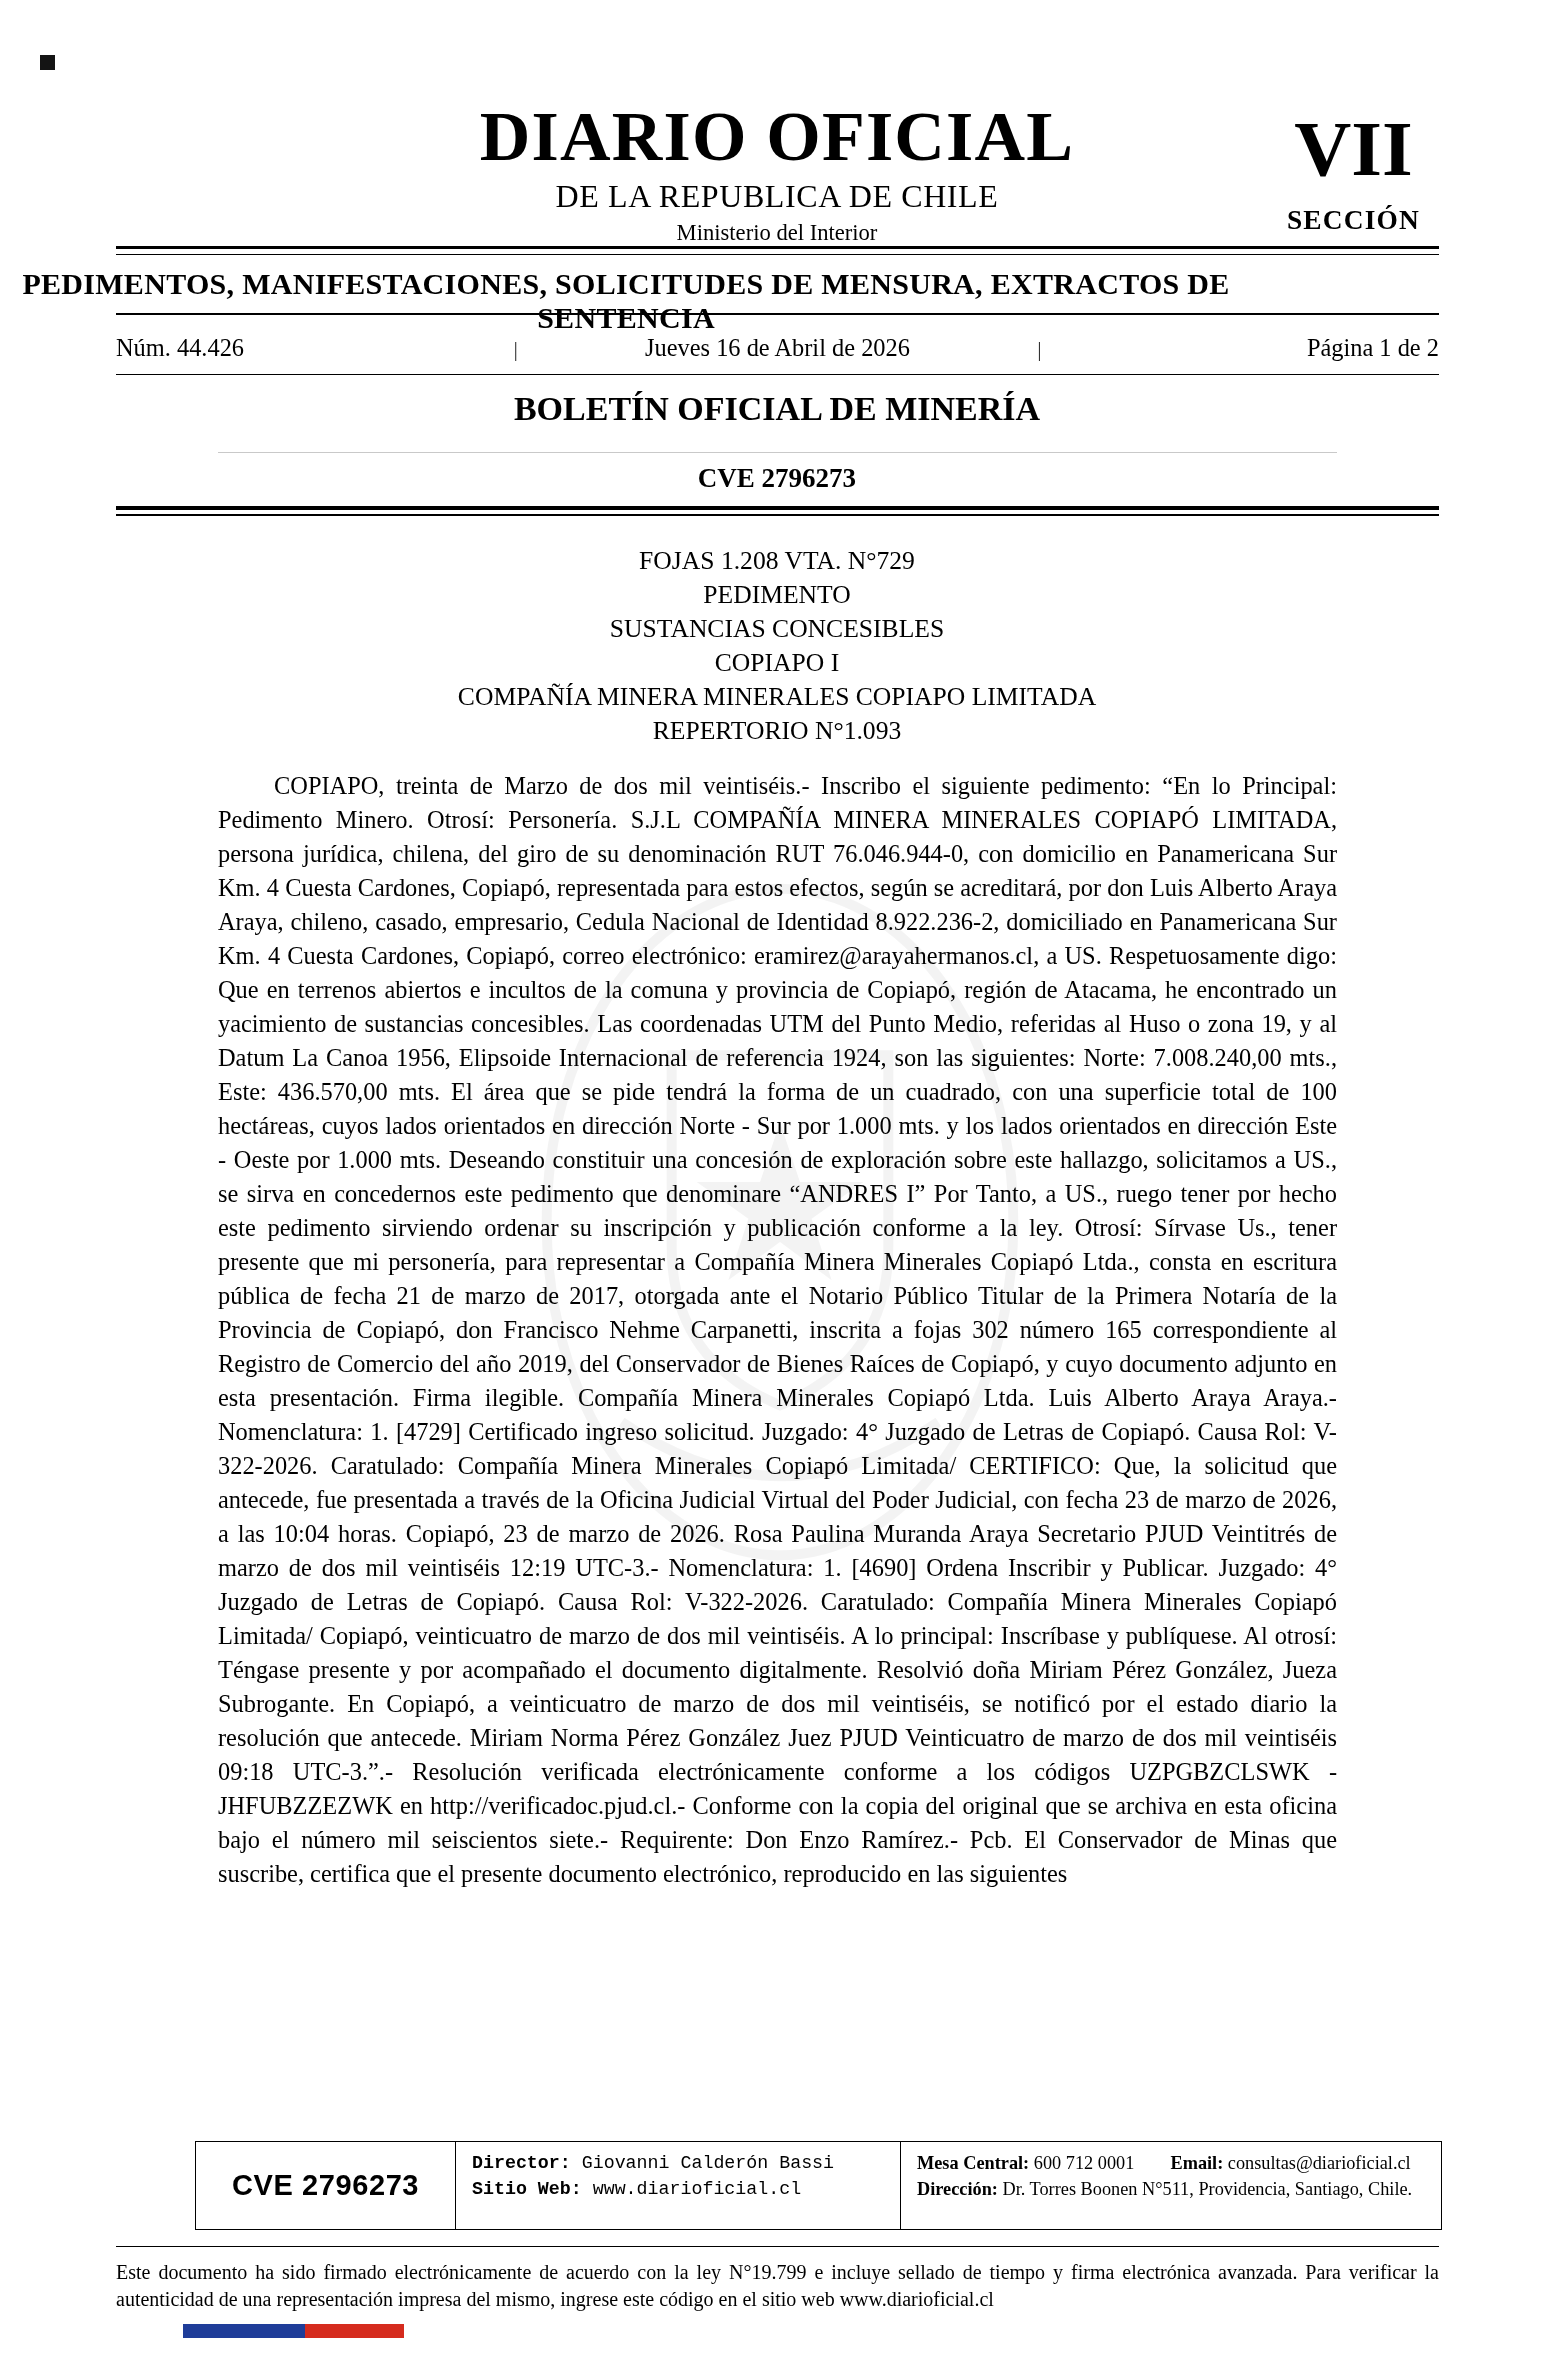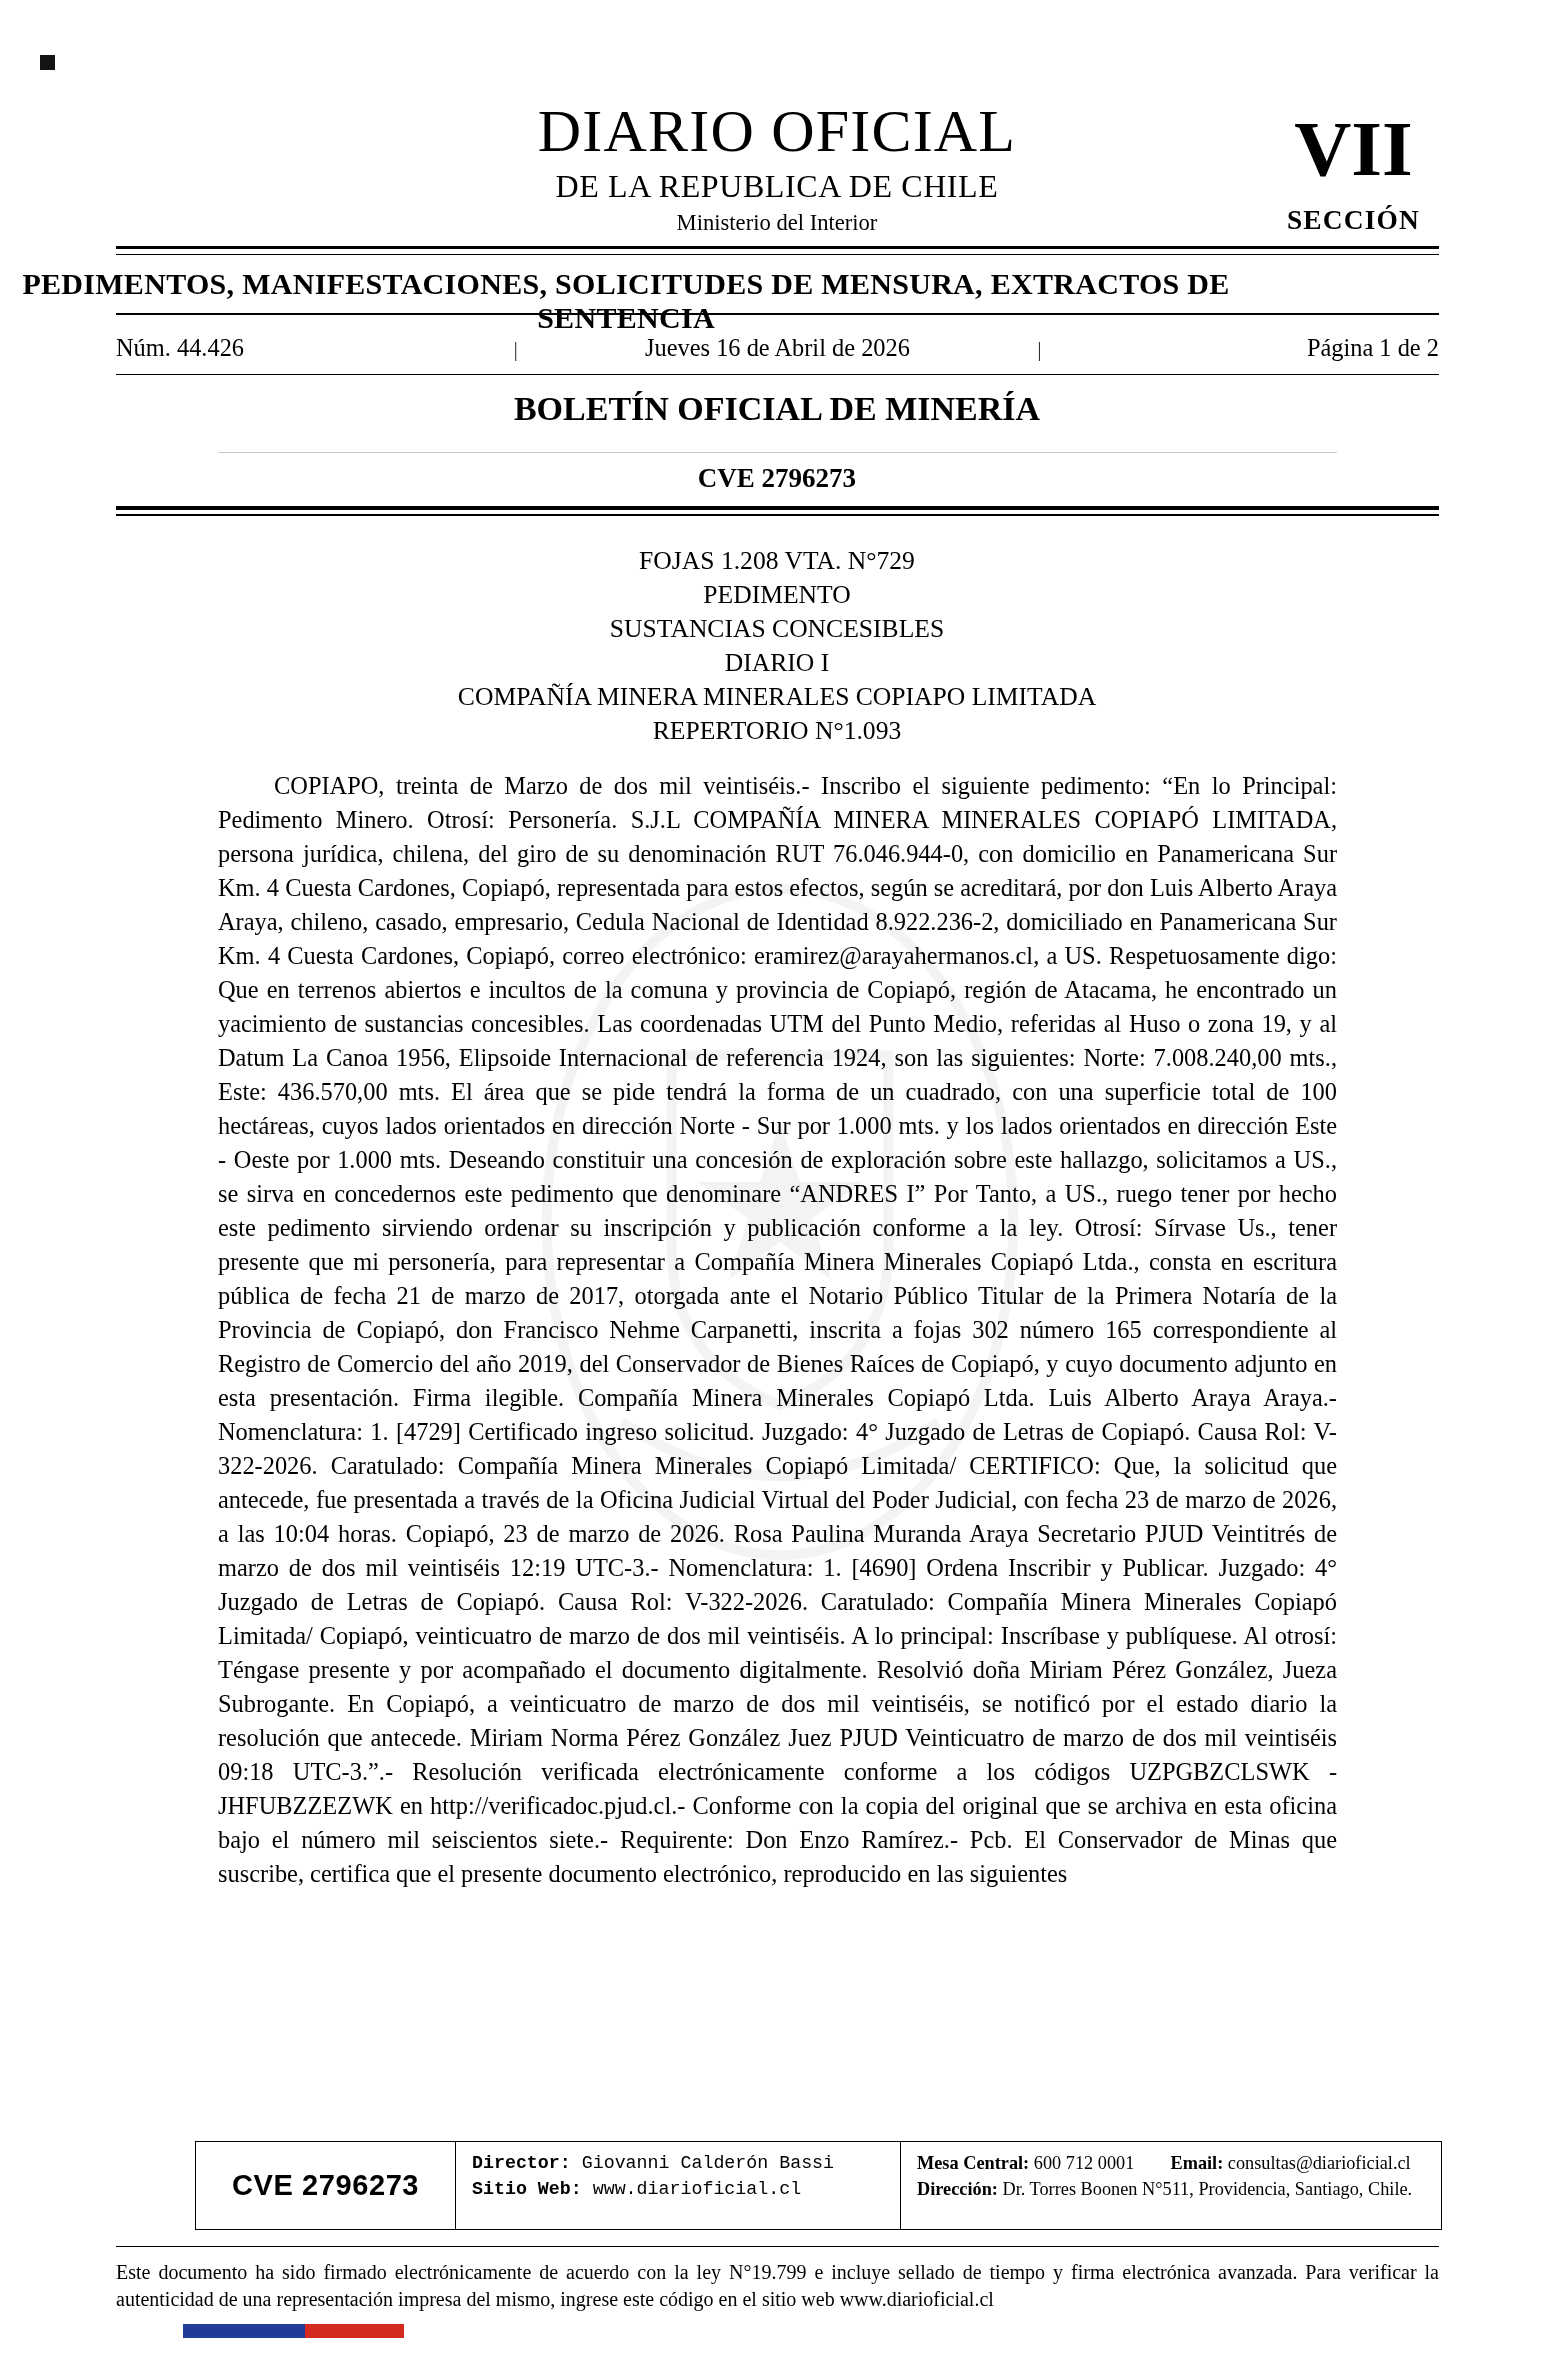--- a/index.html
+++ b/index.html
@@ -12,21 +12,21 @@
   }
 
   
   .corner-mark { position:absolute; top:55px; left:40px; width:14.6px; height:14.6px; background:#141414; }
 
   
   .watermark { position:absolute; top:841px; left:530px; width:500px; height:762px; opacity:0.045; z-index:0; }
 
   
   .masthead { position:absolute; top:101px; left:0; width:1554px; text-align:center; z-index:1; }
-  .mast-title { font-size:60px; font-weight:normal; line-height:1.02; letter-spacing:1.2px; }
+  .mast-title { font-size:70px; font-weight:bold; line-height:1.02; letter-spacing:1.2px; }
   .mast-sub { font-size:32px; margin-top:6.1px; letter-spacing:0.6px; }
   .mast-min { font-size:22.6px; margin-top:4.9px; }
 
   .section-box { position:absolute; top:109px; right:109px; width:183px; text-align:center; z-index:1; }
   .section-roman { font-size:79px; font-weight:bold; line-height:1; }
   .section-word { font-size:27.4px; font-weight:bold; letter-spacing:1.2px; margin-top:17px; }
 
   
   .hr { position:absolute; left:116px; width:1323px; background:#000; z-index:1; }
   #r1 { top:246px; height:3px; }
@@ -125,21 +125,21 @@
 <div class="hr" id="rgray"></div>
 <div class="bulletin-cve">CVE 2796273</div>
 
 <div class="hr" id="r5"></div>
 <div class="hr" id="r6"></div>
 
 <div class="notice-heading">
   <span>FOJAS 1.208 VTA. N°729</span>
   <span>PEDIMENTO</span>
   <span>SUSTANCIAS CONCESIBLES</span>
-  <span>DIARIO I</span>
+  <span>COPIAPO I</span>
   <span>COMPAÑÍA MINERA MINERALES COPIAPO LIMITADA</span>
   <span>REPERTORIO N°1.093</span>
 </div>
 
 <p class="notice-body">COPIAPO, treinta de Marzo de dos mil veintiséis.- Inscribo el siguiente pedimento: “En lo Principal: Pedimento Minero. Otrosí: Personería. S.J.L COMPAÑÍA MINERA MINERALES COPIAPÓ LIMITADA, persona jurídica, chilena, del giro de su denominación RUT 76.046.944-0, con domicilio en Panamericana Sur Km. 4 Cuesta Cardones, Copiapó, representada para estos efectos, según se acreditará, por don Luis Alberto Araya Araya, chileno, casado, empresario, Cedula Nacional de Identidad 8.922.236-2, domiciliado en Panamericana Sur Km. 4 Cuesta Cardones, Copiapó, correo electrónico: eramirez@arayahermanos.cl, a US. Respetuosamente digo: Que en terrenos abiertos e incultos de la comuna y provincia de Copiapó, región de Atacama, he encontrado un yacimiento de sustancias concesibles. Las coordenadas UTM del Punto Medio, referidas al Huso o zona 19, y al Datum La Canoa 1956, Elipsoide Internacional de referencia 1924, son las siguientes: Norte: 7.008.240,00 mts., Este: 436.570,00 mts. El área que se pide tendrá la forma de un cuadrado, con una superficie total de 100 hectáreas, cuyos lados orientados en dirección Norte - Sur por 1.000 mts. y los lados orientados en dirección Este - Oeste por 1.000 mts. Deseando constituir una concesión de exploración sobre este hallazgo, solicitamos a US., se sirva en concedernos este pedimento que denominare “ANDRES I” Por Tanto, a US., ruego tener por hecho este pedimento sirviendo ordenar su inscripción y publicación conforme a la ley. Otrosí: Sírvase Us., tener presente que mi personería, para representar a Compañía Minera Minerales Copiapó Ltda., consta en escritura pública de fecha 21 de marzo de 2017, otorgada ante el Notario Público Titular de la Primera Notaría de la Provincia de Copiapó, don Francisco Nehme Carpanetti, inscrita a fojas 302 número 165 correspondiente al Registro de Comercio del año 2019, del Conservador de Bienes Raíces de Copiapó, y cuyo documento adjunto en esta presentación. Firma ilegible. Compañía Minera Minerales Copiapó Ltda. Luis Alberto Araya Araya.- Nomenclatura: 1. [4729] Certificado ingreso solicitud. Juzgado: 4° Juzgado de Letras de Copiapó. Causa Rol: V-322-2026. Caratulado: Compañía Minera Minerales Copiapó Limitada/ CERTIFICO: Que, la solicitud que antecede, fue presentada a través de la Oficina Judicial Virtual del Poder Judicial, con fecha 23 de marzo de 2026, a las 10:04 horas. Copiapó, 23 de marzo de 2026. Rosa Paulina Muranda Araya Secretario PJUD Veintitrés de marzo de dos mil veintiséis 12:19 UTC-3.- Nomenclatura: 1. [4690] Ordena Inscribir y Publicar. Juzgado: 4° Juzgado de Letras de Copiapó. Causa Rol: V-322-2026. Caratulado: Compañía Minera Minerales Copiapó Limitada/ Copiapó, veinticuatro de marzo de dos mil veintiséis. A lo principal: Inscríbase y publíquese. Al otrosí: Téngase presente y por acompañado el documento digitalmente. Resolvió doña Miriam Pérez González, Jueza Subrogante. En Copiapó, a veinticuatro de marzo de dos mil veintiséis, se notificó por el estado diario la resolución que antecede. Miriam Norma Pérez González Juez PJUD Veinticuatro de marzo de dos mil veintiséis 09:18 UTC-3.”.- Resolución verificada electrónicamente conforme a los códigos UZPGBZCLSWK - JHFUBZZEZWK en http://verificadoc.pjud.cl.- Conforme con la copia del original que se archiva en esta oficina bajo el número mil seiscientos siete.- Requirente: Don Enzo Ramírez.- Pcb. El Conservador de Minas que suscribe, certifica que el presente documento electrónico, reproducido en las siguientes</p>
 
 <div class="footer-box">
   <div class="fb-cve">CVE 2796273</div>
   <div class="fb-cell fb-director">
     <div>

